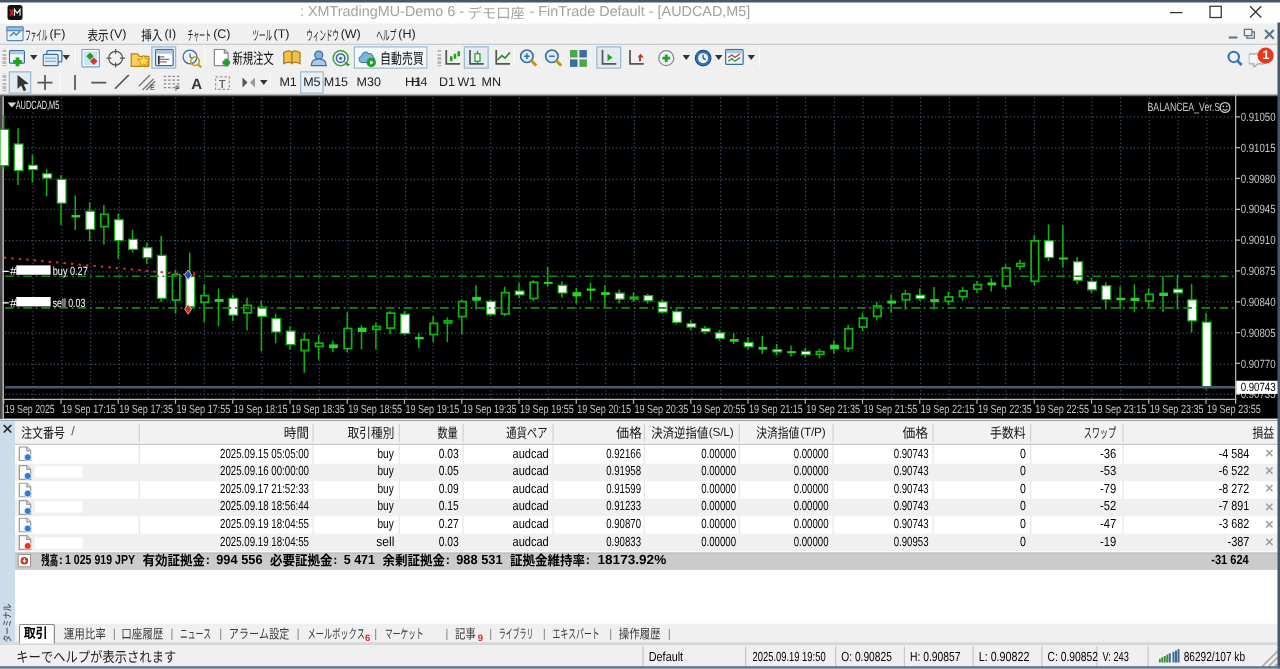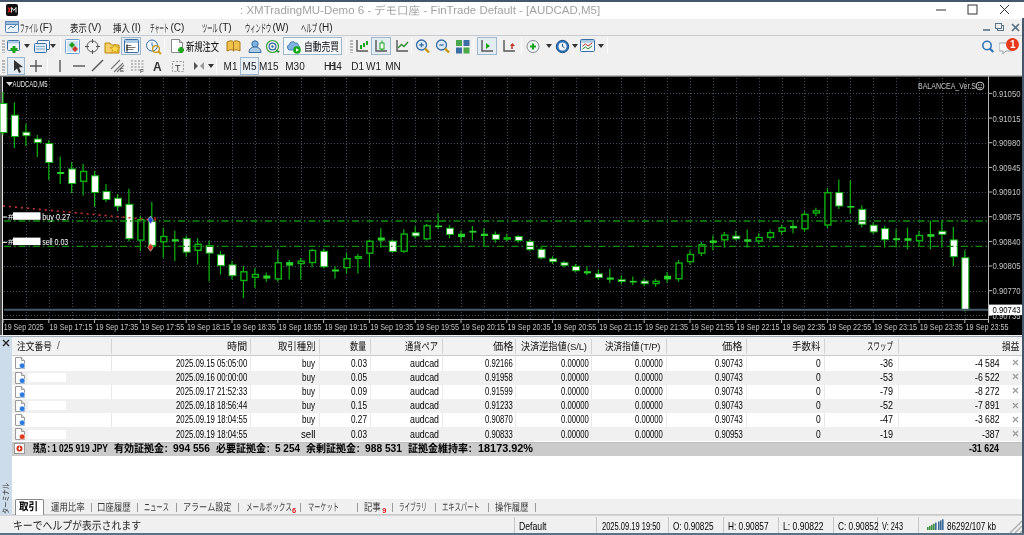--- a/index.html
+++ b/index.html
@@ -858,21 +858,21 @@
 <svg style="position:absolute;left:216.0px;top:443.1px;overflow:visible;" width="2" height="2">
     <g fill="#000" transform="translate(0,9.24) scale(0.010000,-0.011000)">
       <use href="#g69" x="0.0"></use>
       <use href="#g70" x="1000.0"></use>
       <use href="#g66" x="2000.0"></use>
       <use href="#g67" x="3000.0"></use>
       <use href="#g68" x="4000.0"></use>
     </g>
   </svg>
 <div class="t" style="left:266.5px;top:442.5px;font-size:10px;font-weight:bold;color:#000">:</div>
-<div class="t" style="left:275.00px;top:442.30px;font-size:10.5px;color:#000;font-weight:bold;transform:scaleX(0.9515);transform-origin:0 0">5 254</div>
+<div class="t" style="left:275.00px;top:442.30px;font-size:10.5px;color:#000;font-weight:bold;transform:scaleX(0.9515);transform-origin:0 0">5 471</div>
 <svg style="position:absolute;left:306.0px;top:443.1px;overflow:visible;" width="2" height="2">
     <g fill="#000" transform="translate(0,9.24) scale(0.010000,-0.011000)">
       <use href="#g71" x="0.0"></use>
       <use href="#g72" x="1000.0"></use>
       <use href="#g66" x="2000.0"></use>
       <use href="#g67" x="3000.0"></use>
       <use href="#g68" x="4000.0"></use>
     </g>
   </svg>
 <div class="t" style="left:356.5px;top:442.5px;font-size:10px;font-weight:bold;color:#000">:</div>

